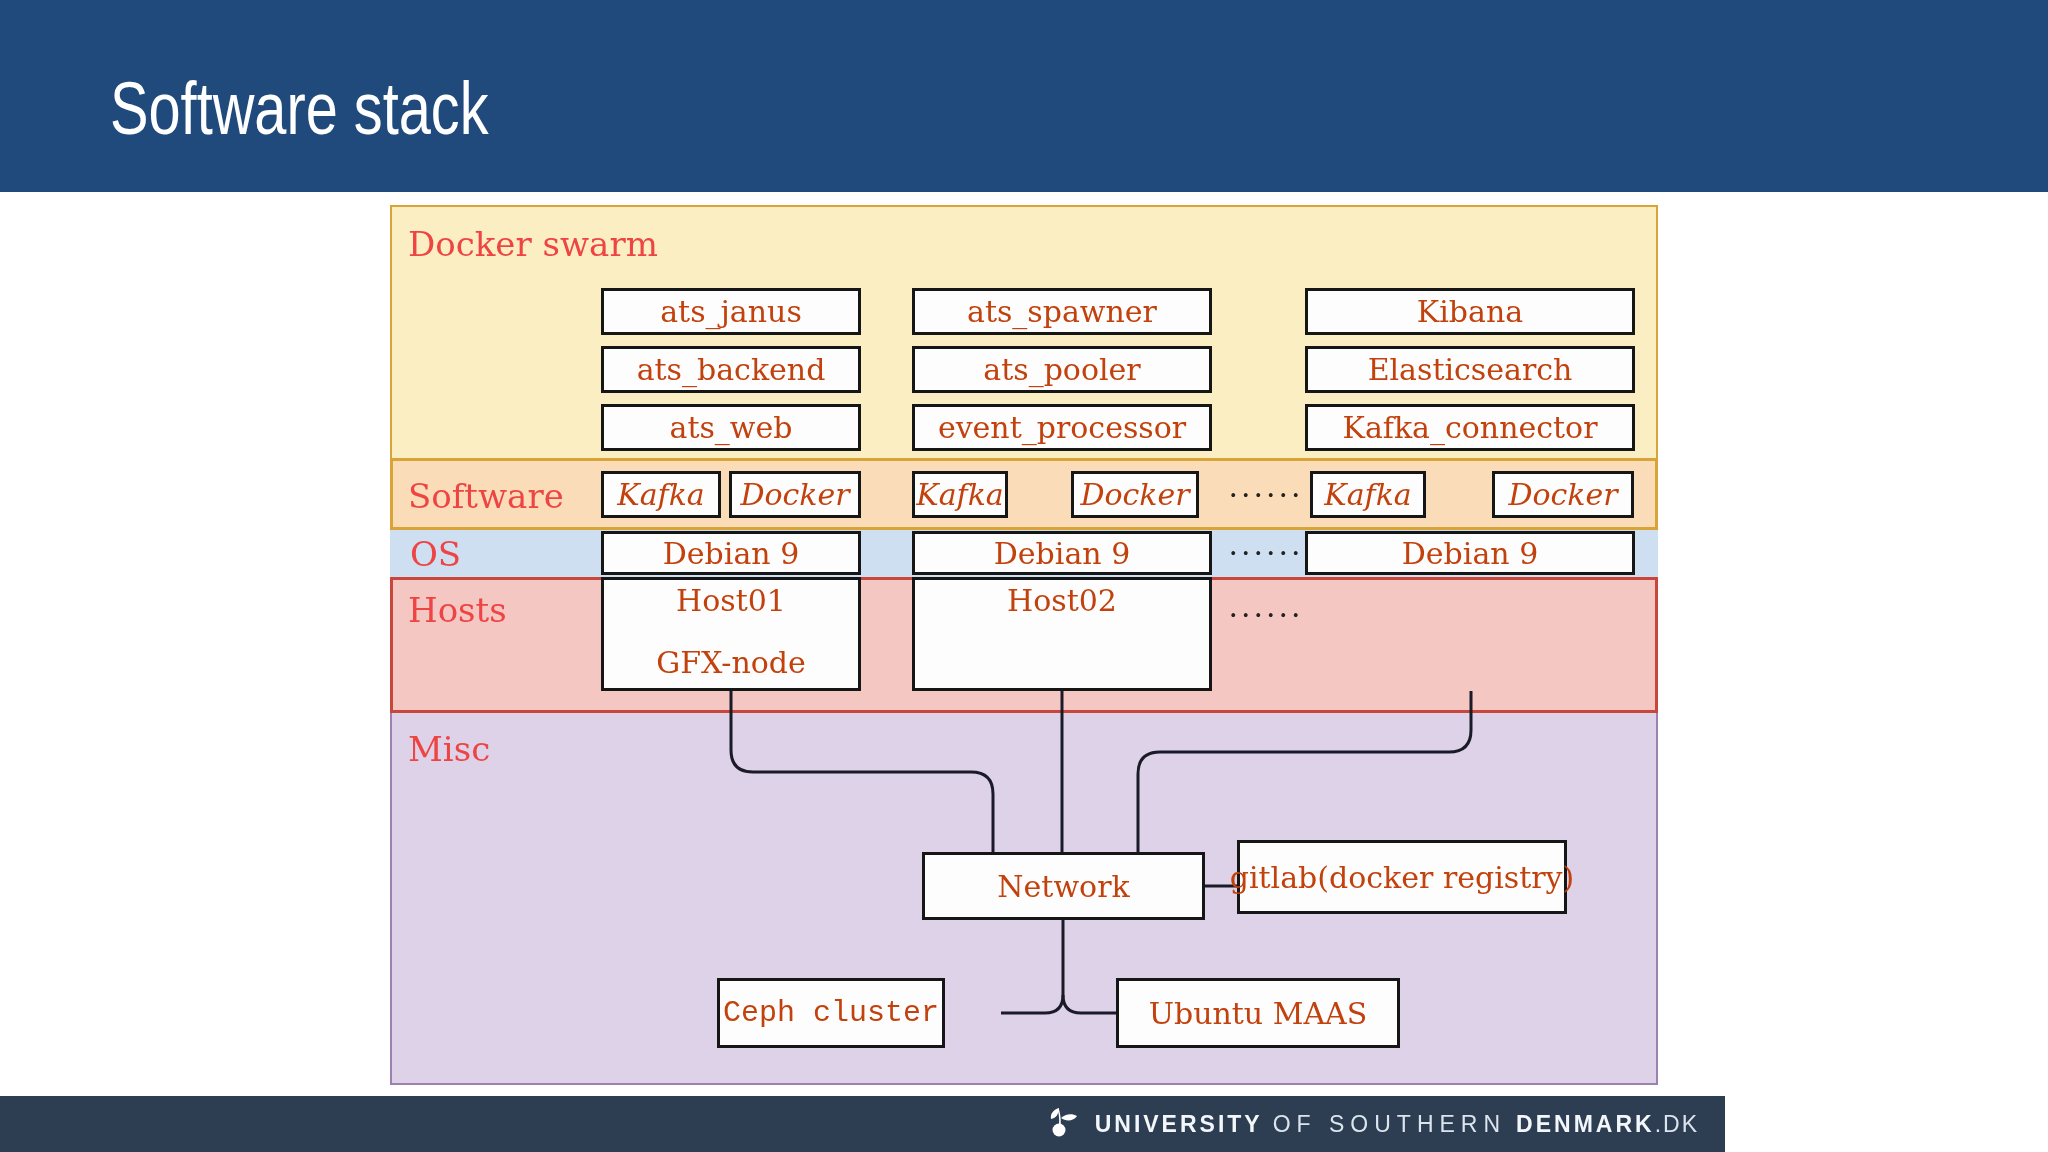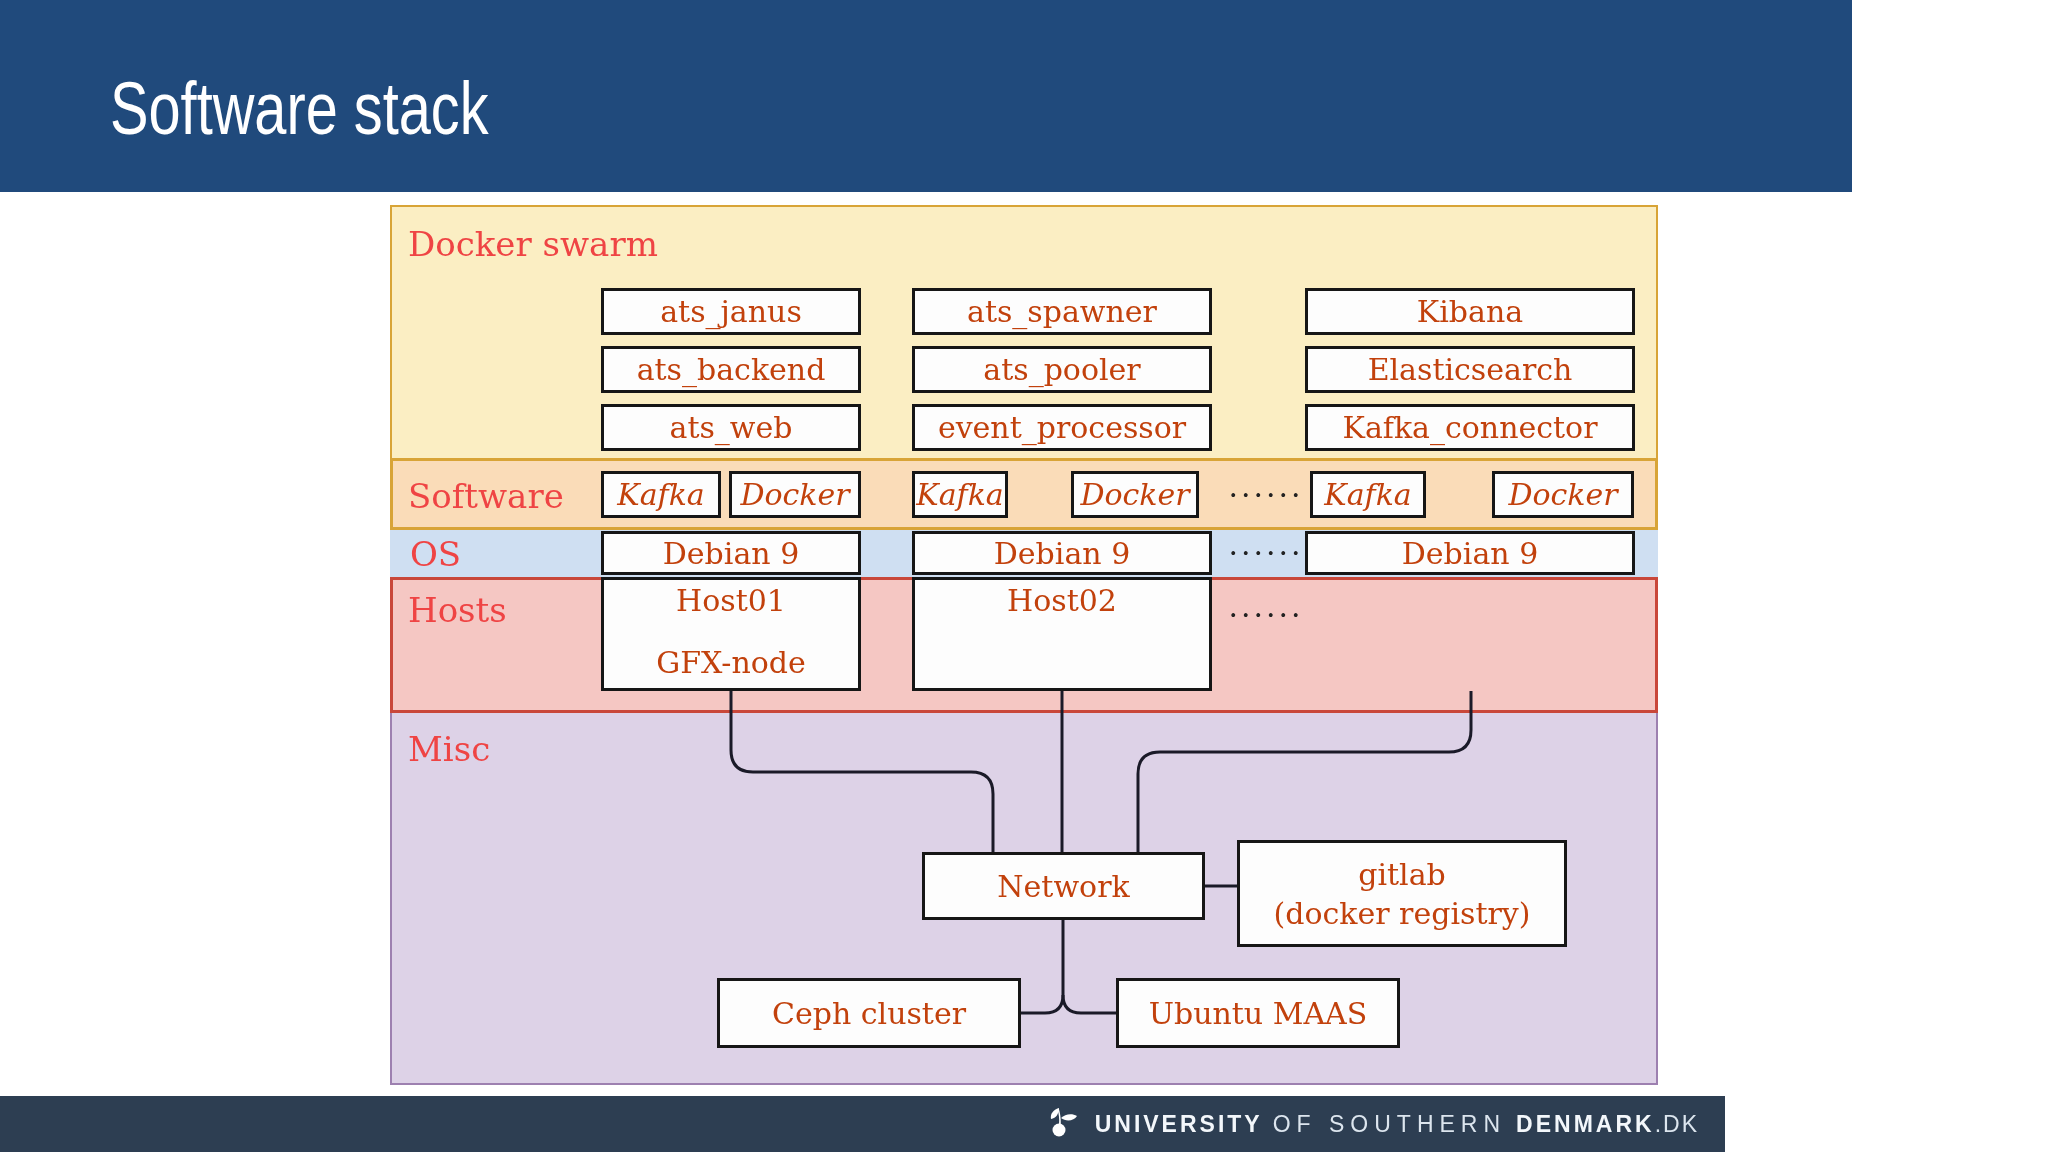--- a/index.html
+++ b/index.html
@@ -1,20 +1,20 @@
 <!DOCTYPE html>
 <html><head>
 <meta charset="utf-8">
 <style>
   html,body{margin:0;padding:0;background:#ffffff;}
   #slide{position:relative;width:2048px;height:1152px;background:#ffffff;overflow:hidden;
          font-family:"DejaVu Serif",serif;}
 
   
-  #banner{position:absolute;left:0;top:0;width:1852px;height:192px;background:#204a7c;}
+  #banner{position:absolute;left:0;top:0;width:2048px;height:192px;background:#204a7c;}
   #page-title{position:absolute;left:110px;top:66px;color:#ffffff;
       font-family:"Liberation Sans",sans-serif;font-size:74px;font-weight:400;
       transform:scaleX(0.78);transform-origin:left top;white-space:nowrap;}
 
   
   .band{position:absolute;left:390px;width:1268px;box-sizing:border-box;}
   #band-swarm   {top:205px;height:253px;background:#fbeec3;border:2px solid #d8a437;border-bottom:none;}
   #band-software{top:458px;height:72px; background:#fadcb8;border:3px solid #d8a437;}
   #band-os      {top:530px;height:47px; background:#cfdff2;}
   #band-hosts   {top:577px;height:136px;background:#f5c7c3;border:3px solid #c9473a;}
@@ -51,22 +51,22 @@
 
   
   .osbox{top:531px;height:44px;}
 
   
   .hostbox{top:577px;height:114px;flex-direction:column;justify-content:space-between;
            padding:3px 0 8px 0;}
 
   
   #node-network{left:922px; top:852px;width:283px;height:68px;}
-  #node-gitlab {left:1237px;top:840px;width:330px;height:107px;flex-direction:column;line-height:39px;}
-  #node-ceph   {left:717px; top:978px;width:304px;height:70px;}
+  #node-gitlab {left:1237px;top:840px;width:330px;height:74px;flex-direction:row;line-height:39px;}
+  #node-ceph   {left:717px; top:978px;width:228px;height:70px;font-family:Liberation Mono, monospace;}
   #node-maas   {left:1116px;top:978px;width:284px;height:70px;}
 
   
   .dots{position:absolute;left:1222px;width:88px;text-align:center;font-size:30px;
         letter-spacing:3px;color:#222;z-index:2;}
   #dots-software{top:477px;}
   #dots-os      {top:535px;}
   #dots-hosts   {top:597px;}
 
   

